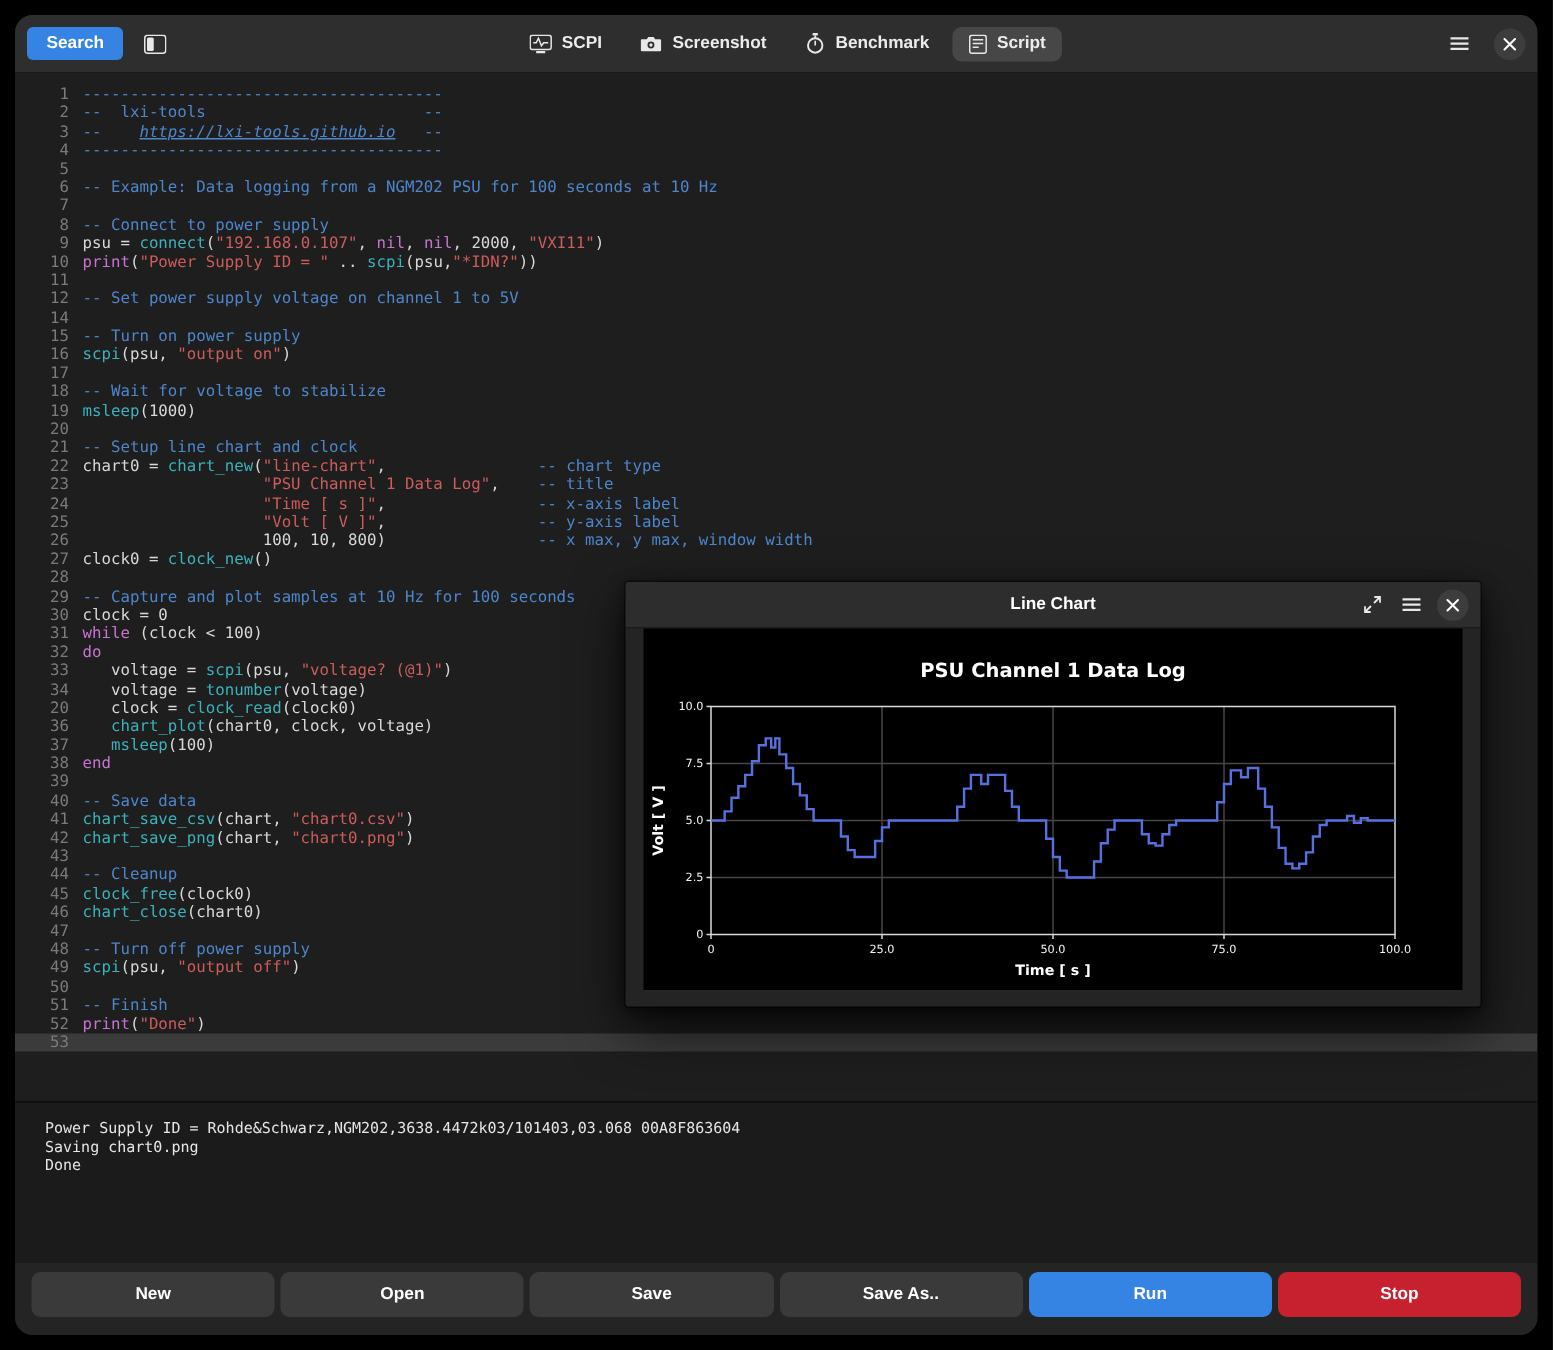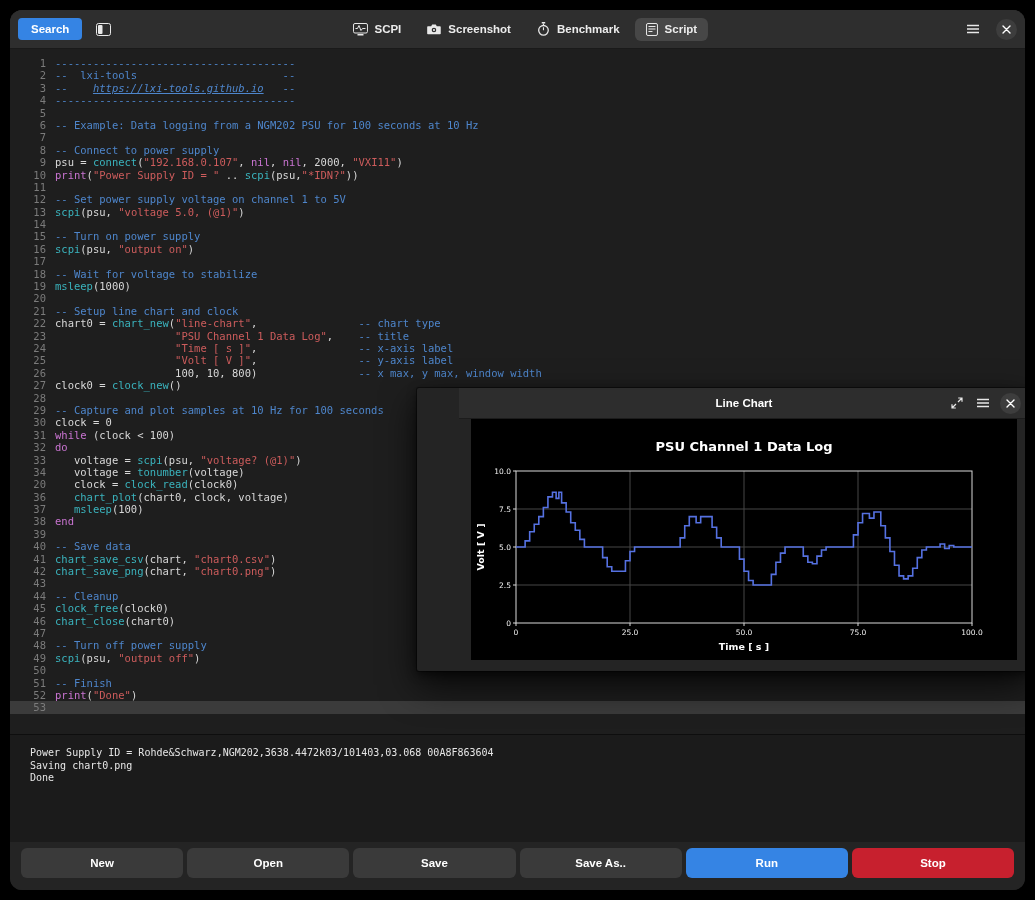--- a/index.html
+++ b/index.html
@@ -76,21 +76,21 @@
     flex:1;height:30px;border:none;border-radius:6px;background:#3a3a3a;
     color:#fff;font-size:11.5px;font-weight:600;font-family:inherit;
   }
   .action.suggested{background:#3584e4;}
   .action.destructive{background:#c7202e;}
   
   .chart-win{
     position:absolute;left:407px;top:378px;width:570px;height:283px;
     background:#242424;border-radius:2px;overflow:hidden;z-index:10;
     box-shadow:0 14px 36px rgba(0,0,0,.75),0 3px 10px rgba(0,0,0,.55),0 0 0 1px #111;
-    display:flex;flex-direction:column;padding-left:42px;
+    display:flex;flex-direction:column;
   }
   .chart-titlebar{
     flex:0 0 30px;background:#2d2d2d;border-bottom:1px solid #1c1c1c;
     display:flex;align-items:center;position:relative;
   }
   .chart-title{
     position:absolute;left:0;right:0;text-align:center;color:#fff;
     font-size:11.5px;font-weight:700;pointer-events:none;
   }
   .chart-tb-btns{margin-left:auto;display:flex;align-items:center;gap:7px;padding-right:8px;z-index:1;}
@@ -184,21 +184,20 @@
       <div class="cl"><span class="ln">3</span><span class="code"><span class="tk-c">--    </span><span class="tk-u">https://lxi-tools.github.io</span><span class="tk-c">   --</span></span></div>
       <div class="cl"><span class="ln">4</span><span class="code"><span class="tk-c">--------------------------------------</span></span></div>
       <div class="cl"><span class="ln">5</span><span class="code"></span></div>
       <div class="cl"><span class="ln">6</span><span class="code"><span class="tk-c">-- Example: Data logging from a NGM202 PSU for 100 seconds at 10 Hz</span></span></div>
       <div class="cl"><span class="ln">7</span><span class="code"></span></div>
       <div class="cl"><span class="ln">8</span><span class="code"><span class="tk-c">-- Connect to power supply</span></span></div>
       <div class="cl"><span class="ln">9</span><span class="code"><span class="tk-d">psu = </span><span class="tk-f">connect</span><span class="tk-d">(</span><span class="tk-s">"192.168.0.107"</span><span class="tk-d">, </span><span class="tk-k">nil</span><span class="tk-d">, </span><span class="tk-k">nil</span><span class="tk-d">, 2000, </span><span class="tk-s">"VXI11"</span><span class="tk-d">)</span></span></div>
       <div class="cl"><span class="ln">10</span><span class="code"><span class="tk-k">print</span><span class="tk-d">(</span><span class="tk-s">"Power Supply ID = "</span><span class="tk-d"> .. </span><span class="tk-f">scpi</span><span class="tk-d">(psu,</span><span class="tk-s">"*IDN?"</span><span class="tk-d">))</span></span></div>
       <div class="cl"><span class="ln">11</span><span class="code"></span></div>
       <div class="cl"><span class="ln">12</span><span class="code"><span class="tk-c">-- Set power supply voltage on channel 1 to 5V</span></span></div>
-      <div class="cl"><span class="ln">13</span><span class="code"><span class="tk-f">scpi</span><span class="tk-d">(psu, </span><span class="tk-s">"voltage 5.0, (@1)"</span><span class="tk-d">)</span></span></div>
       <div class="cl"><span class="ln">14</span><span class="code"></span></div>
       <div class="cl"><span class="ln">15</span><span class="code"><span class="tk-c">-- Turn on power supply</span></span></div>
       <div class="cl"><span class="ln">16</span><span class="code"><span class="tk-f">scpi</span><span class="tk-d">(psu, </span><span class="tk-s">"output on"</span><span class="tk-d">)</span></span></div>
       <div class="cl"><span class="ln">17</span><span class="code"></span></div>
       <div class="cl"><span class="ln">18</span><span class="code"><span class="tk-c">-- Wait for voltage to stabilize</span></span></div>
       <div class="cl"><span class="ln">19</span><span class="code"><span class="tk-f">msleep</span><span class="tk-d">(1000)</span></span></div>
       <div class="cl"><span class="ln">20</span><span class="code"></span></div>
       <div class="cl"><span class="ln">21</span><span class="code"><span class="tk-c">-- Setup line chart and clock</span></span></div>
       <div class="cl"><span class="ln">22</span><span class="code"><span class="tk-d">chart0 = </span><span class="tk-f">chart_new</span><span class="tk-d">(</span><span class="tk-s">"line-chart"</span><span class="tk-d">,                </span><span class="tk-c">-- chart type</span></span></div>
       <div class="cl"><span class="ln">23</span><span class="code"><span class="tk-d">                   </span><span class="tk-s">"PSU Channel 1 Data Log"</span><span class="tk-d">,    </span><span class="tk-c">-- title</span></span></div>

